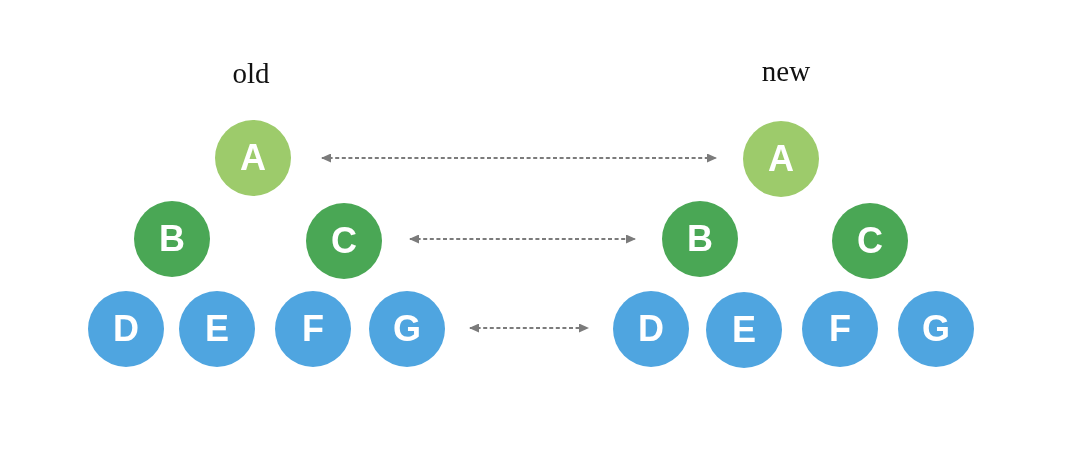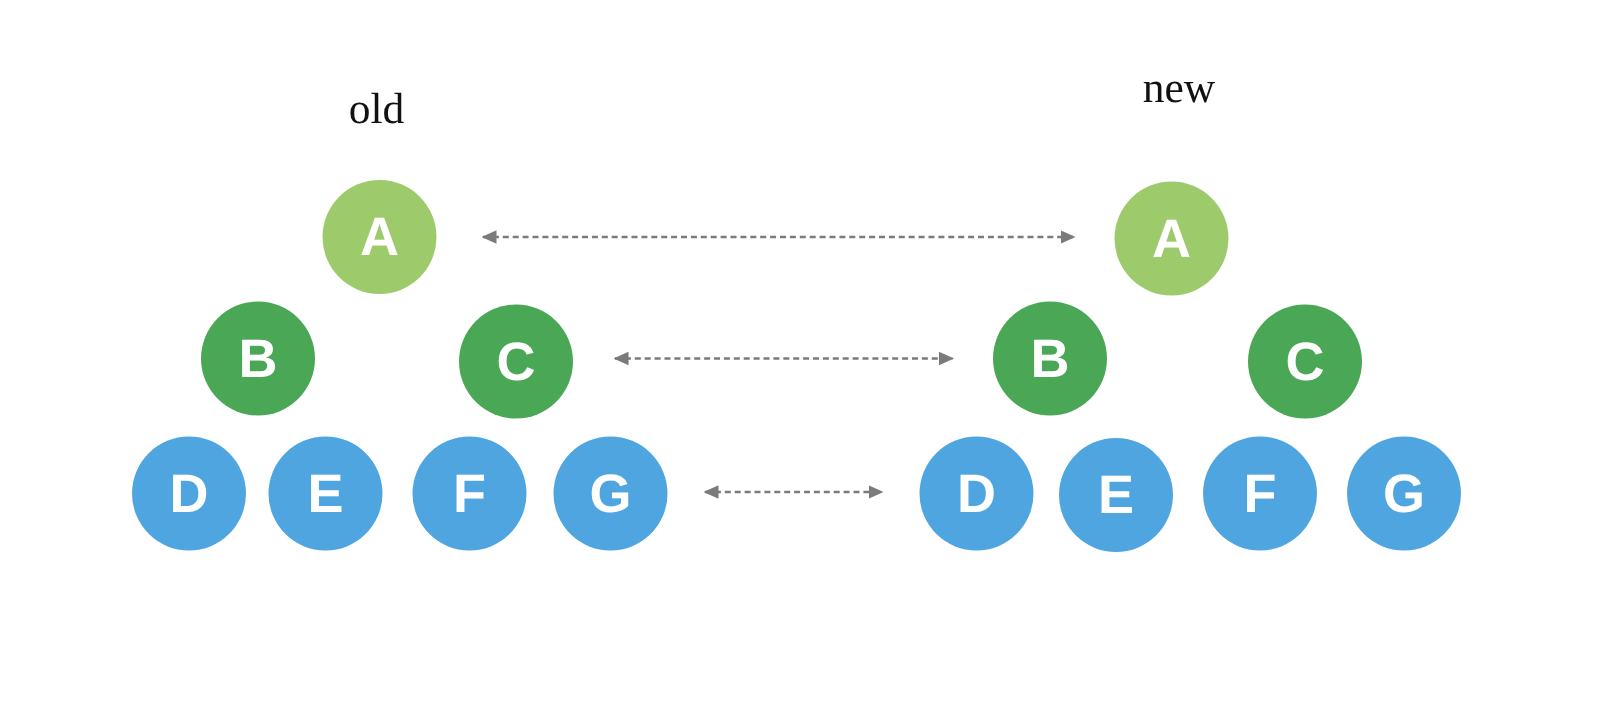--- a/index.html
+++ b/index.html
@@ -47,21 +47,21 @@
     color: #7b7b7b; 
     pointer-events: none;
   }
 </style>
 </head>
 <body>
 
 <div class="canvas">
 
   <div class="tree-label" style="left:251px; top:58px;">old</div>
-  <div class="tree-label" style="left:786px; top:44px;">new</div>
+  <div class="tree-label" style="left:786px; top:56px;">new</div>
 
   <svg class="arrow-layer" viewBox="0 0 1080 470" style="color: rgb(123, 123, 123);">
     <defs>
       <marker id="ah-end" markerWidth="12" markerHeight="10" refX="9" refY="4.5" orient="auto" markerUnits="userSpaceOnUse">
         <path d="M0,0 L10,4.5 L0,9 Z" fill="currentColor"></path>
       </marker>
       <marker id="ah-start" markerWidth="12" markerHeight="10" refX="1" refY="4.5" orient="auto" markerUnits="userSpaceOnUse">
         <path d="M10,0 L0,4.5 L10,9 Z" fill="currentColor"></path>
       </marker>
     </defs>

